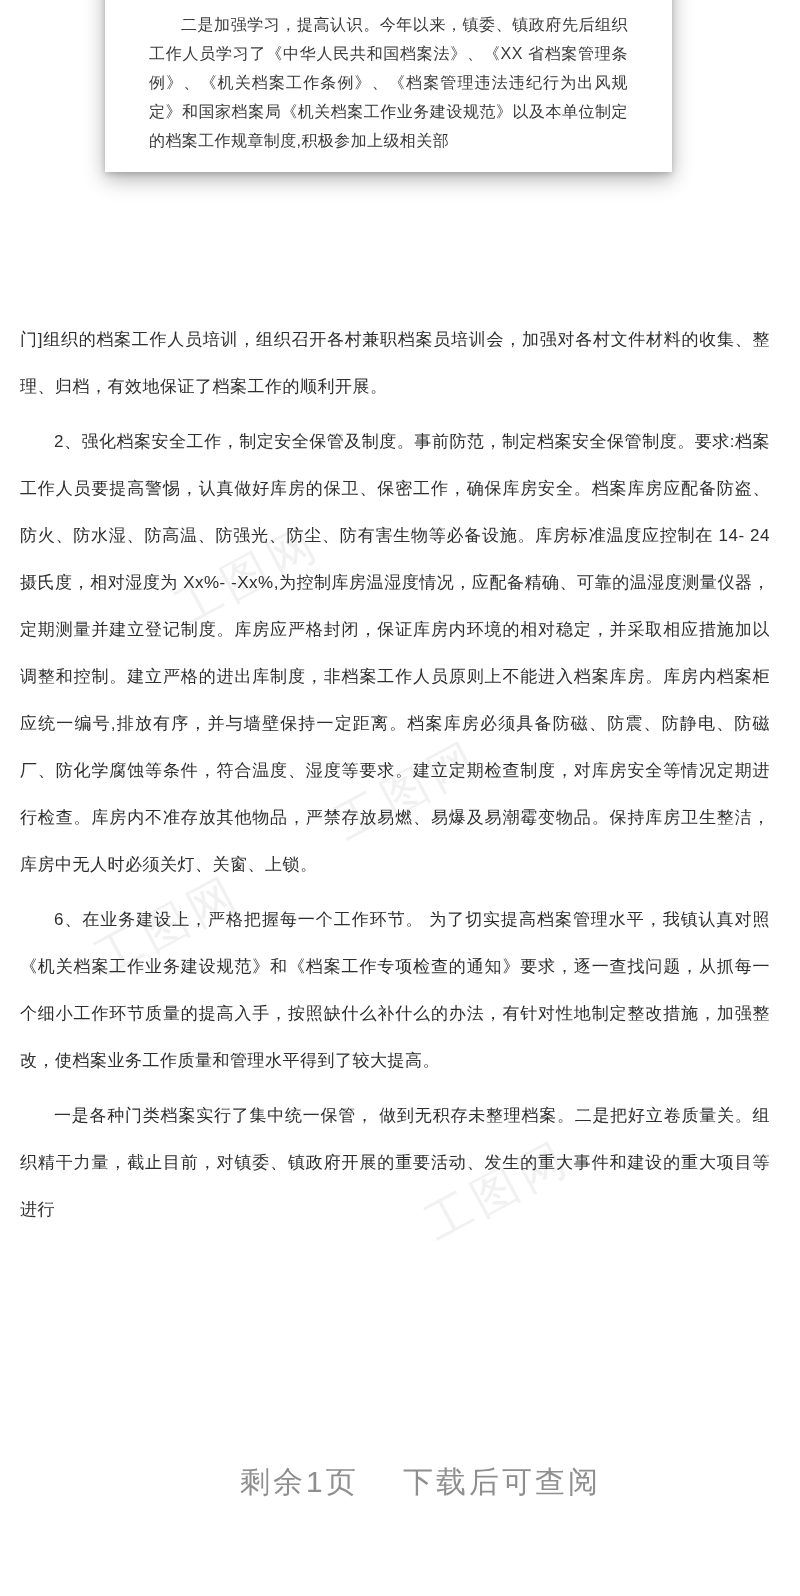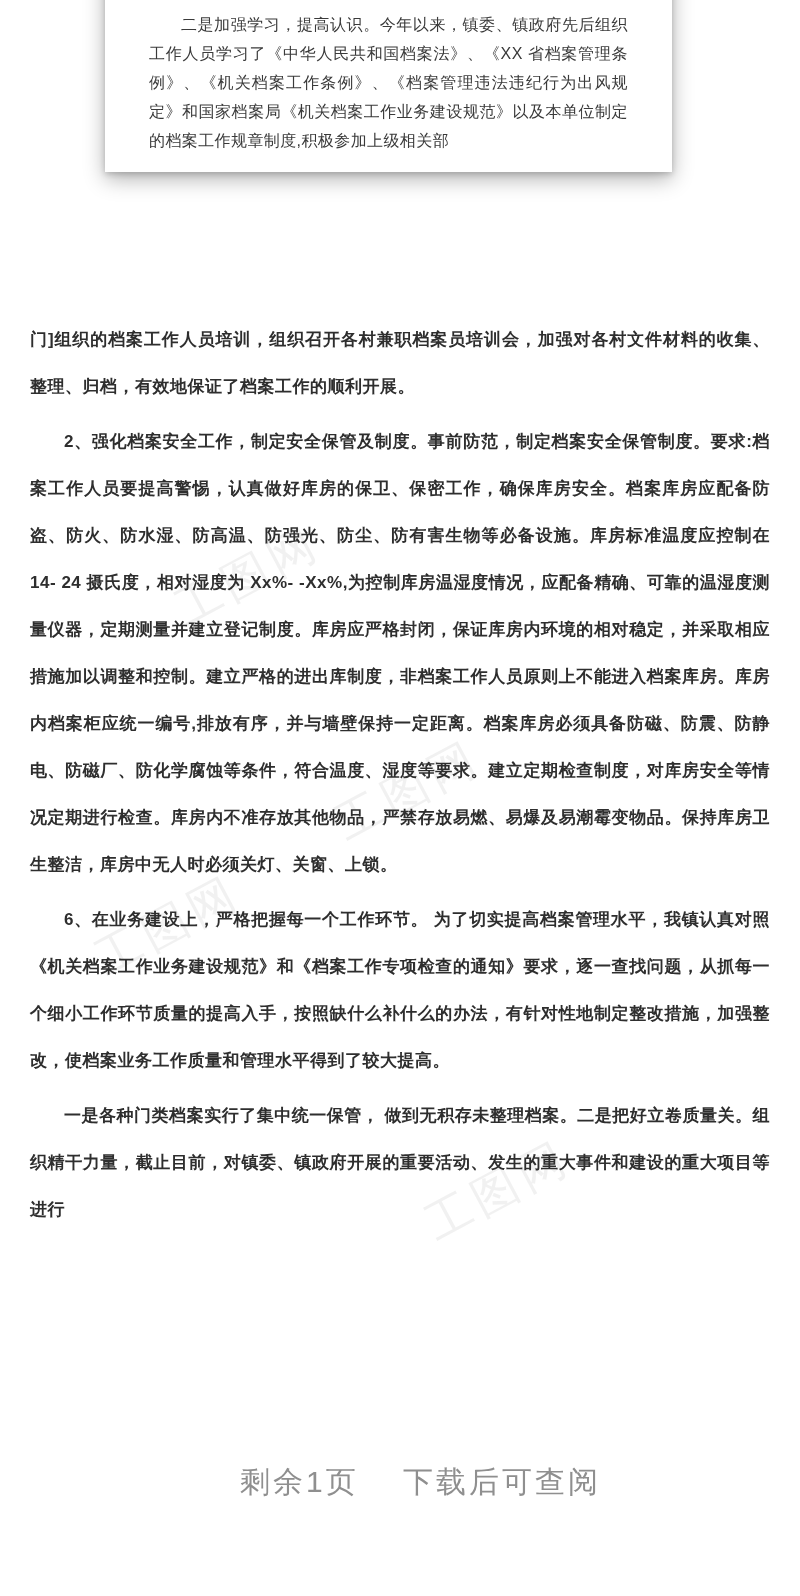--- a/index.html
+++ b/index.html
@@ -33,25 +33,24 @@
     line-height: 29px;
     color: #3a3a3a;
     text-align: justify;
     text-indent: 2em;
     letter-spacing: 0.4px;
   }
 
   
   .doc-body {
     position: absolute;
-    left: 30px;
+    left: 20px;
     right: 30px;
     top: 316px;
     z-index: 2;
-    font-weight: bold;
   }
   .doc-body p {
     font-size: 17px;
     line-height: 47px;
     color: #2e2e2e;
     text-align: justify;
     text-indent: 2em;
     letter-spacing: 0.5px;
     margin-bottom: 8px;
   }

